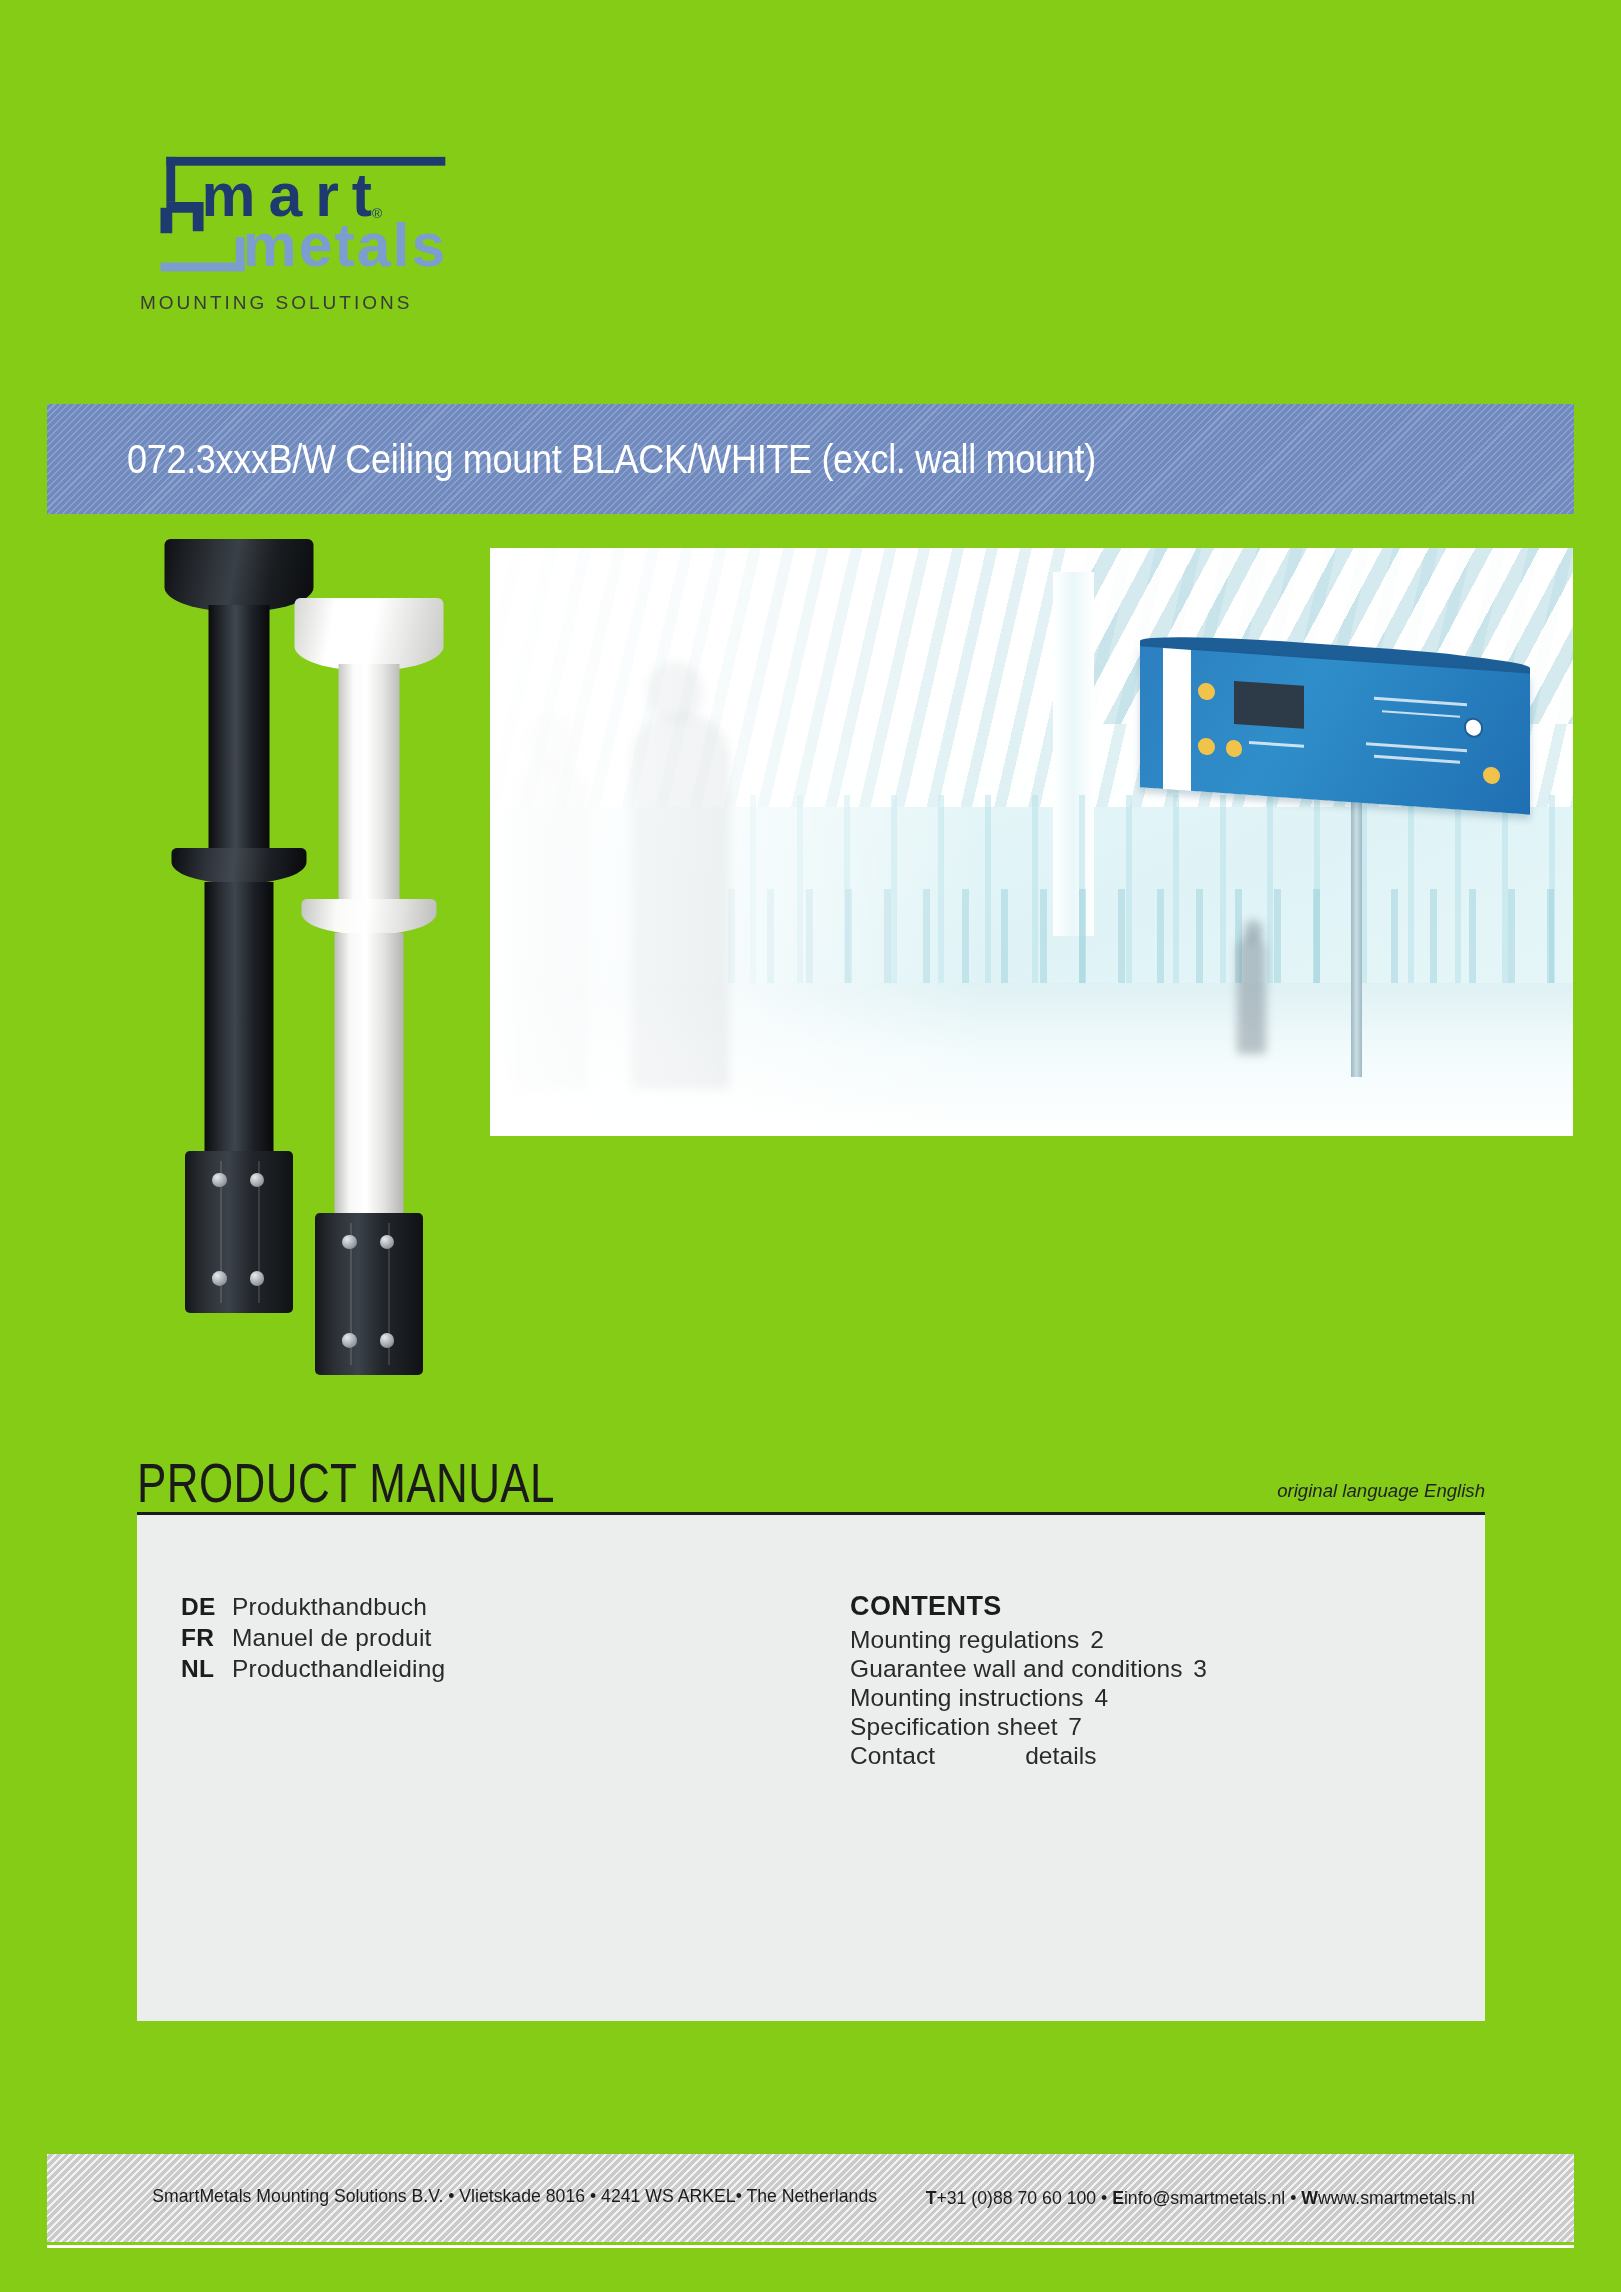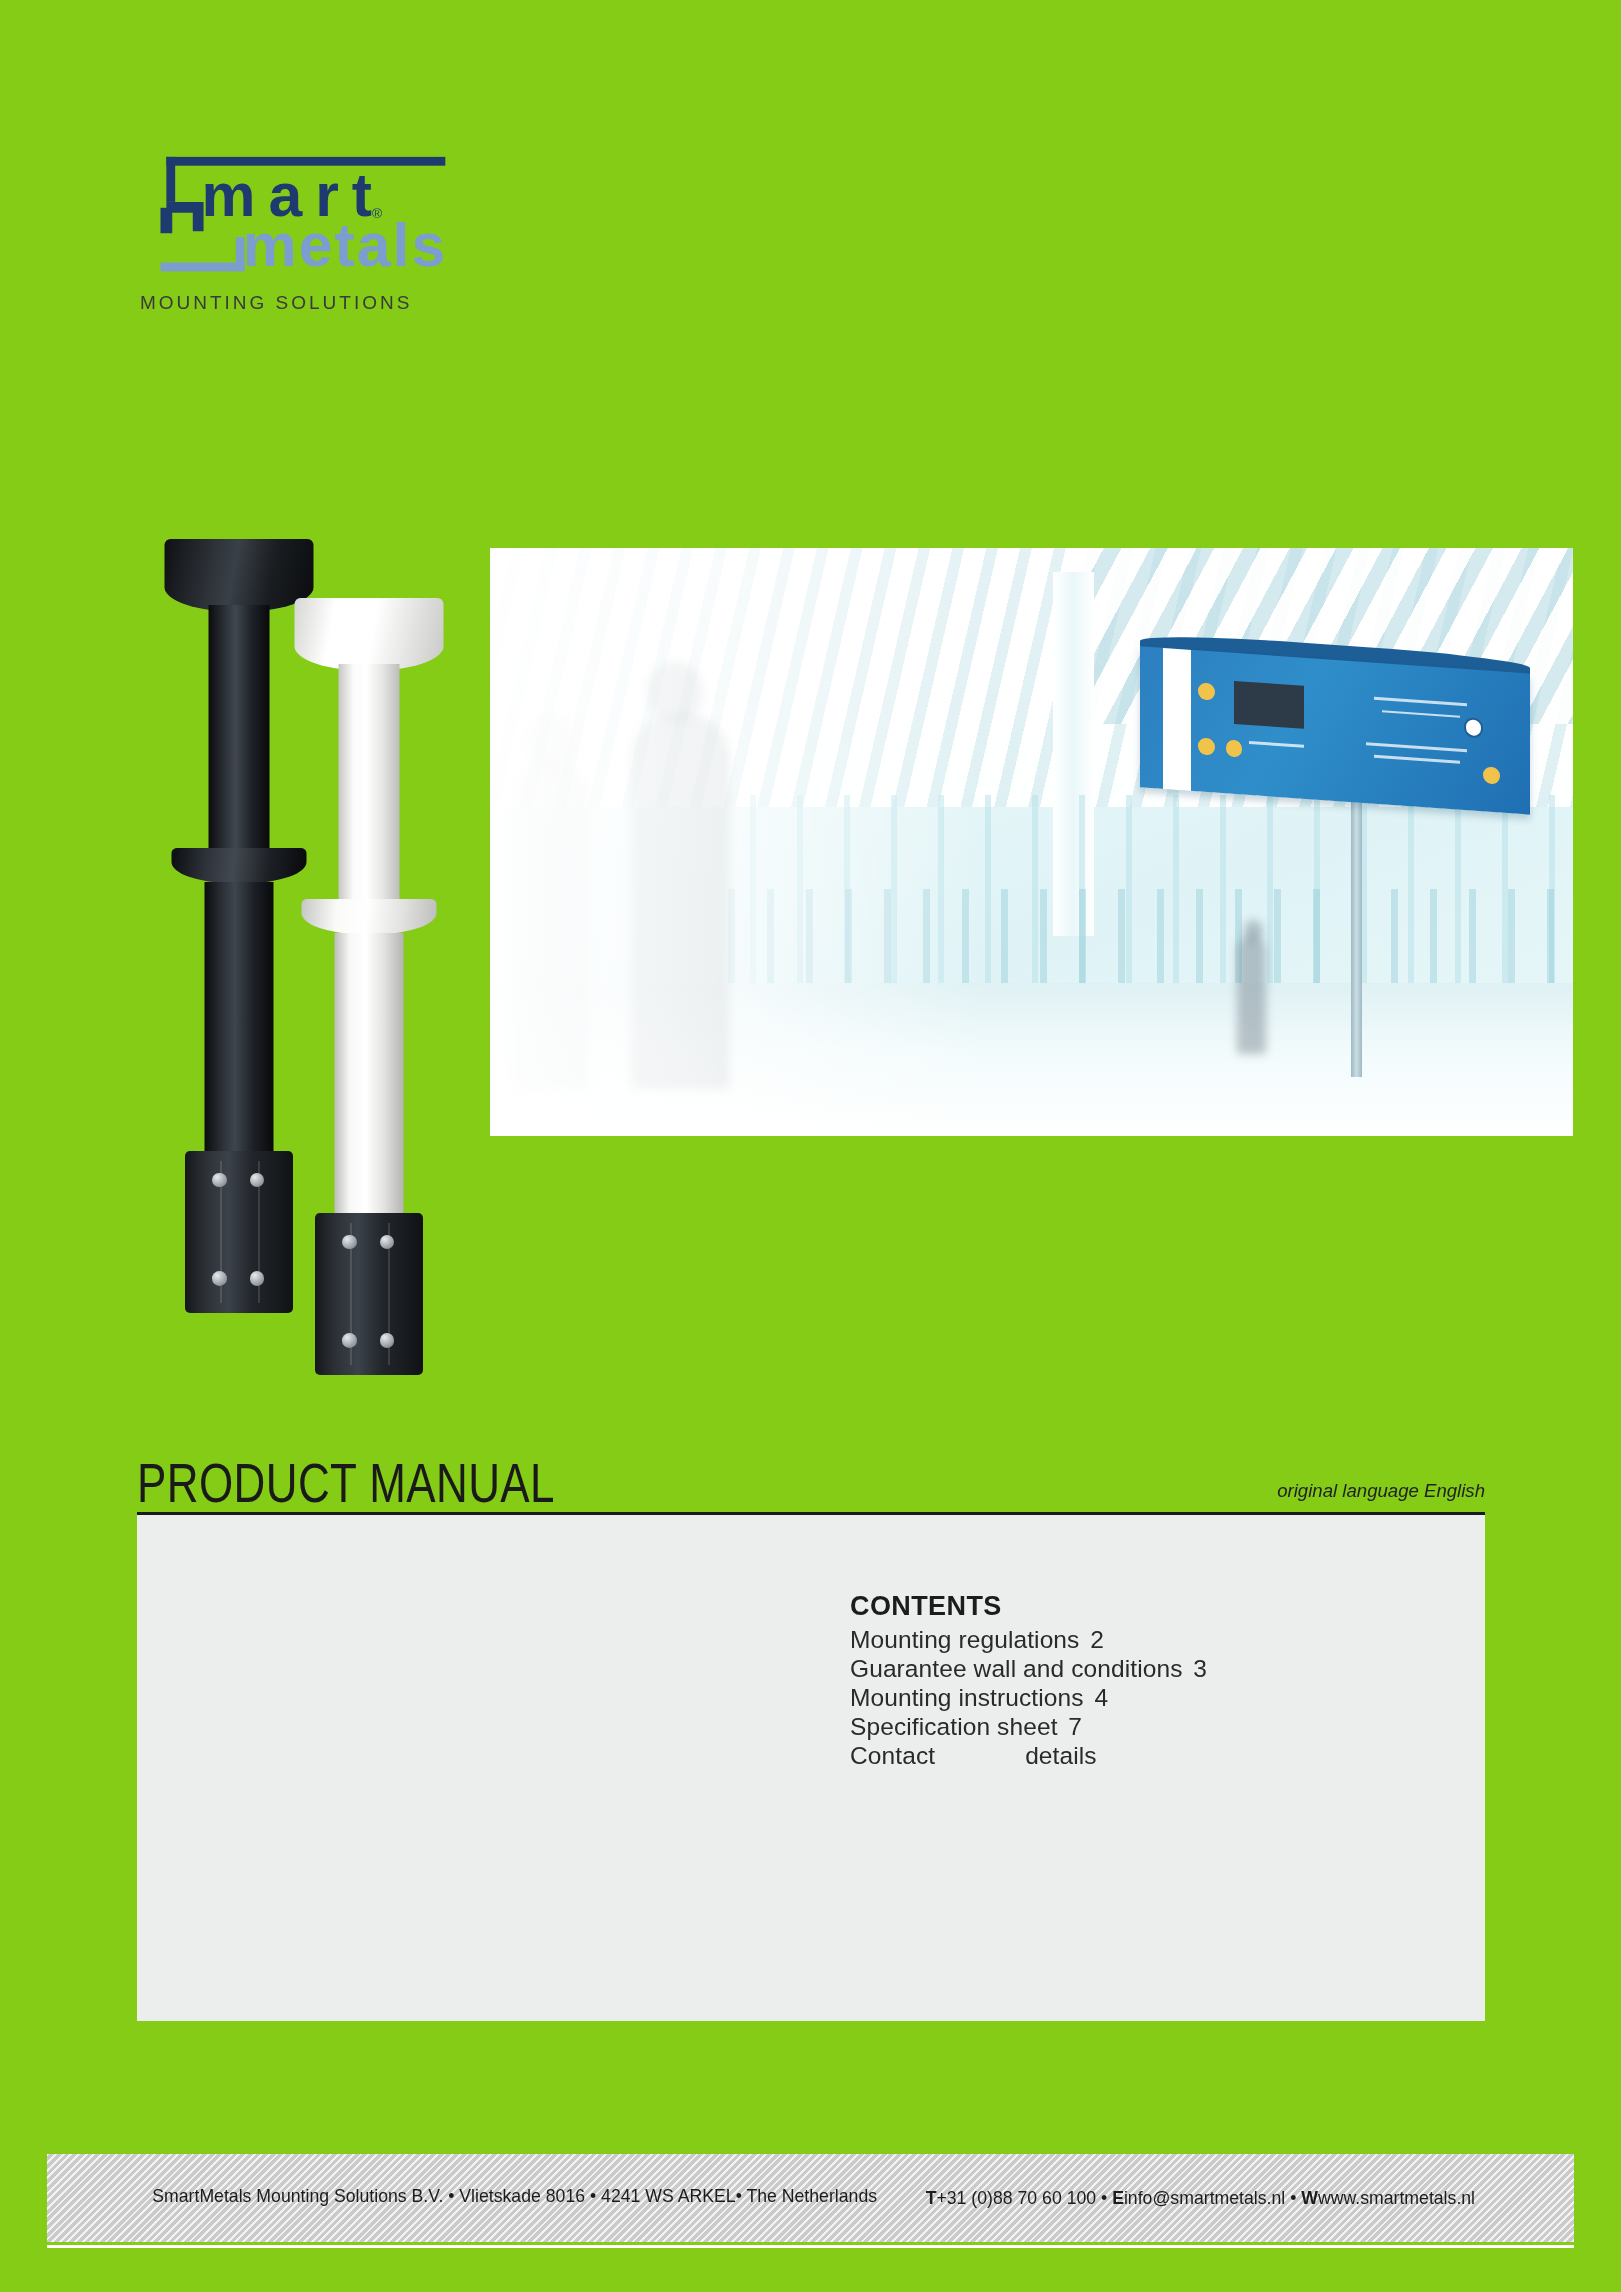--- a/index.html
+++ b/index.html
@@ -259,20 +259,23 @@
       <text x="240" y="72" font-family="Liberation Sans, sans-serif" font-size="14" fill="#1f3a6e">®</text>
 
       <rect x="24" y="118" width="86" height="9" fill="#7b9dd0"></rect>
       <rect x="101" y="92" width="9" height="33" fill="#7b9dd0"></rect>
 
       <text x="108" y="122" font-family="Liberation Sans, sans-serif" font-size="62" font-weight="700" fill="#7b9dd0" letter-spacing="-2" textLength="205">metals</text>
     </svg>
     <div class="logo-tagline">MOUNTING SOLUTIONS</div>
   </div>
 
+  <div class="banner">
+    <div class="banner-title">072.3xxxB/W Ceiling mount BLACK/WHITE (excl. wall mount)</div>
+  </div>
 
   <div class="hero">
 
     <div class="photo">
       <div class="ph-ceiling"></div>
       <div class="ph-ceiling2"></div>
       <div class="ph-pillar"></div>
       <div class="ph-wallglass"></div>
       <div class="ph-gates"></div>
       <div class="ph-floor"></div>
@@ -344,20 +347,34 @@
   </div>
 
   <div class="pm-head">
     <div class="pm-title">PRODUCT MANUAL</div>
     <div class="pm-lang">original language English</div>
   </div>
   <div class="pm-rule"></div>
 
   <div class="gray-box">
 
+    <div class="lang-col">
+      <div class="lang-row">
+        <span class="lang-code">DE</span>
+        <span class="lang-name">Produkthandbuch</span>
+      </div>
+      <div class="lang-row">
+        <span class="lang-code">FR</span>
+        <span class="lang-name">Manuel de produit</span>
+      </div>
+      <div class="lang-row">
+        <span class="lang-code">NL</span>
+        <span class="lang-name">Producthandleiding</span>
+      </div>
+    </div>
 
     <div class="contents-col">
       <div class="contents-head">CONTENTS</div>
       <div class="contents-row">
         <span class="ci-label">Mounting regulations</span>
         <span class="ci-page">2</span>
       </div>
       <div class="contents-row">
         <span class="ci-label">Guarantee wall and conditions</span>
         <span class="ci-page">3</span>

